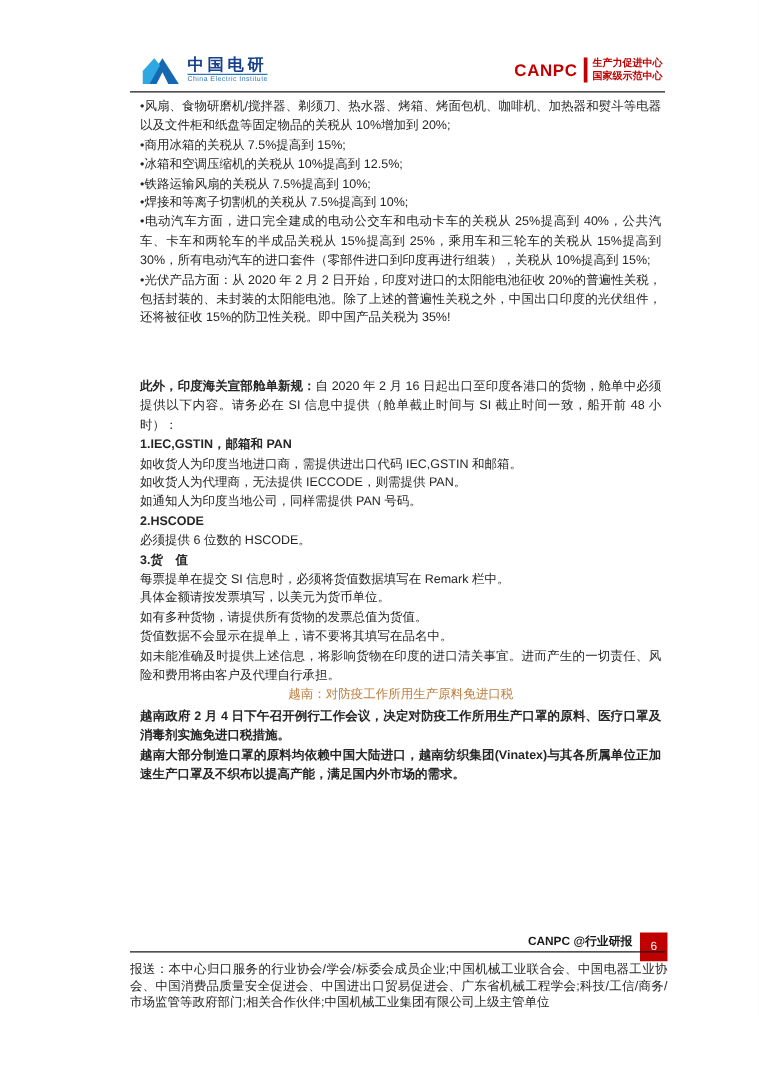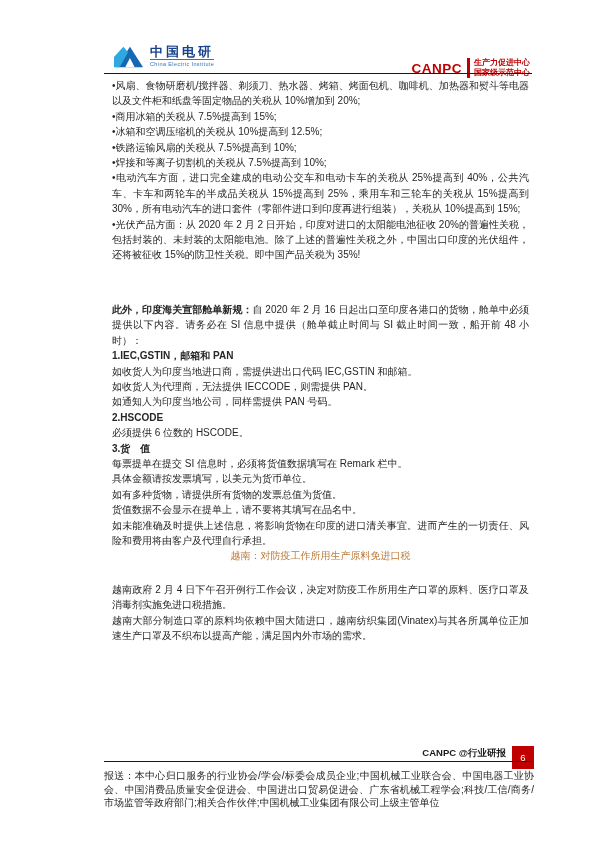--- a/index.html
+++ b/index.html
@@ -8,33 +8,33 @@
     font-family:"Liberation Sans","DejaVu Sans",sans-serif;
     color:#262626;overflow:hidden;margin:0 auto;padding-left:36px;
   }
   
   .header{position:absolute;left:112px;top:42px;width:418px;height:30px;}
   .logo{position:absolute;left:2px;top:2px;display:flex;align-items:flex-start;}
   .logo svg{display:block;margin-right:6px;}
   .logo-txt{display:flex;flex-direction:column;}
   .logo-cn{font-size:13px;font-weight:bold;color:#17418C;letter-spacing:3px;line-height:15px;}
   .logo-en{font-size:5.5px;color:#2E75B6;letter-spacing:.4px;line-height:7px;border-top:1px solid #2E75B6;padding-top:1px;}
-  .brand{position:absolute;right:0;top:4px;display:flex;align-items:center;margin-top:12px;}
+  .brand{position:absolute;right:0;top:4px;display:flex;align-items:center;}
   .brand-name{font-size:13.5px;font-weight:bold;color:#C00000;letter-spacing:.5px;}
   .brand-bar{width:3px;height:20px;background:#C00000;margin:0 4px 0 5px;}
   .brand-lines{display:flex;flex-direction:column;}
   .brand-line{font-size:8px;font-weight:bold;color:#C00000;line-height:10px;white-space:nowrap;}
   .header-rule{position:absolute;left:104px;top:73px;width:428px;height:0;border-top:1.6px solid #1a1a1a;}
   
   .content{position:absolute;left:112px;top:78px;width:417px;font-size:10px;line-height:15.4px;text-align:justify;}
   .content p{margin:0;}
   .b{font-weight:bold;}
   .manifest{margin-top:39px;}
   .vn-heading{margin-top:29px;font-weight:normal;text-align:center;}
-  .vn-body{margin-top:18px;}
+  .vn-body{margin-top:2px;font-weight:bold;}
   
   .footer-label{position:absolute;top:747px;left:104px;width:402px;text-align:right;font-size:9.5px;font-weight:bold;color:#1a1a1a;}
   .footer-rule{position:absolute;top:761px;left:104px;width:428px;height:0;border-top:1px solid #1a1a1a;}
   .page-badge{position:absolute;top:746px;left:512px;width:22px;height:23px;background:#C00000;color:#ffffff;
     font-size:9.5px;display:flex;align-items:center;justify-content:center;}
   .distribution{position:absolute;top:769px;left:104px;width:430px;font-size:10px;line-height:13.6px;text-align:justify;color:#262626;}
 </style>
 </head>
 <body>
 

